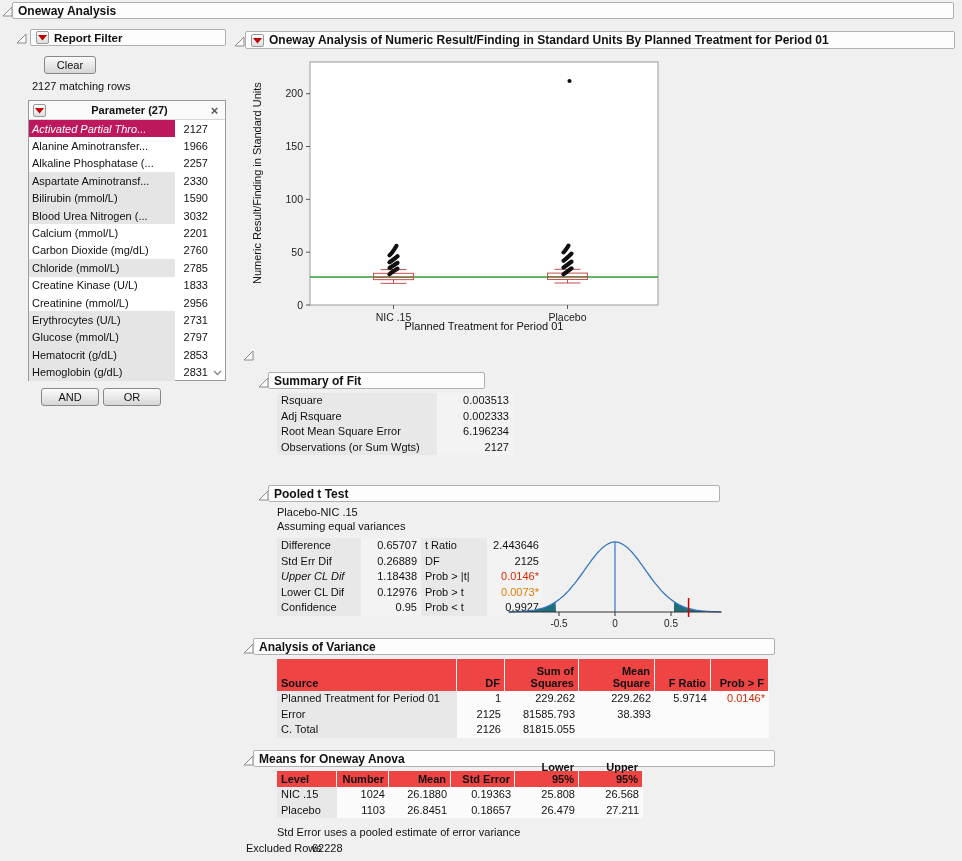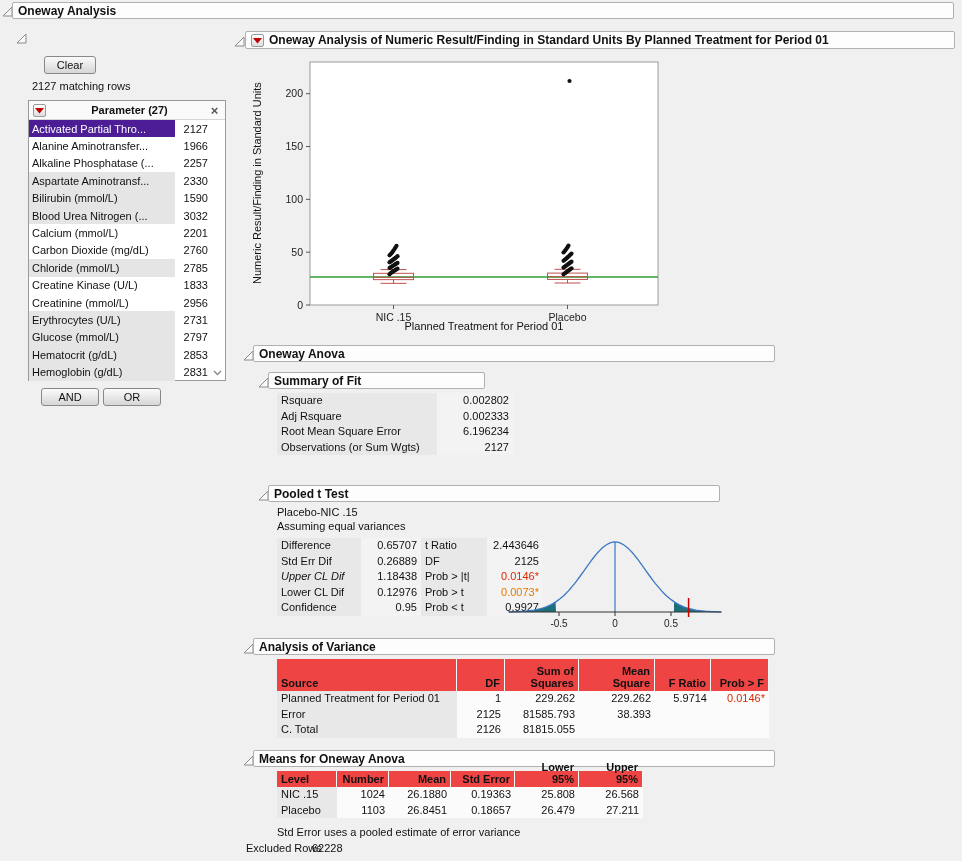--- a/index.html
+++ b/index.html
@@ -17,21 +17,21 @@
          justify-content:center; font-size:11px; cursor:pointer; }
   .txt { position:absolute; font-size:11px; white-space:nowrap; }
   #param-box { position:absolute; left:28px; top:100px; width:198px; height:281px;
                background:#ffffff; border:1px solid #9a9a9a; }
   #param-header { height:19px; display:flex; align-items:center; padding:0 4px;
                   border-bottom:1px solid #d5d5d5; font-weight:bold; font-size:11px; background:#fafafa; }
   #param-header .ph-title { flex:1; text-align:center; }
   .param-row { display:flex; align-items:center; height:17.4px; font-size:11px; cursor:default; }
   .plabel { width:146px; padding:0 3px; height:100%; display:flex; align-items:center;
             white-space:nowrap; overflow:hidden; }
-  .plabel.selected { background:#4c1d95; color:#fff; }
+  .plabel.selected { background:#be185d; color:#fff;font-style:italic; }
   .plabel.shaded { background:#e5e5e5; }
   .pcount { flex:1; text-align:right; padding-right:17px; }
   .trow { display:flex; }
   .cell { height:15.5px; line-height:15.5px; padding:0 4px; font-size:11px; white-space:nowrap; overflow:hidden; }
   .lab { background:#e8e8e8; }
   .val { text-align:right; background:#f3f3f3; }
   .vw  { text-align:right; background:#fbfbfb; }
   .hcell { background:#ef4444; font-weight:bold; font-size:11px; padding:2px 4px;
            display:flex; flex-direction:column; justify-content:flex-end;
            white-space:pre-line; border-right:1px solid #f7f7f7; }
@@ -52,20 +52,28 @@
   </span>
   <div class="outline" style="left:12px;top:2px;width:942px;">
     <span>Oneway Analysis</span>
   </div>
 
   <span class="disc" style="left:16px;top:33px;">
     <svg width="11" height="11">
         <path d="M1,10 L10,10 L10,1 Z" fill="#fafafa" stroke="#8a8a8a"></path>
       </svg>
   </span>
+  <div class="outline" style="left:30px;top:29px;width:196px;font-size:11.5px;">
+    <span class="rtbtn">
+      <svg width="9" height="7">
+          <polygon points="0,1 9,1 4.5,6.5" fill="#c00000"></polygon>
+        </svg>
+    </span>
+    <span>Report Filter</span>
+  </div>
 
   <div class="btn" style="left:44px;top:56px;width:52px;height:18px;">
     <span>Clear</span>
   </div>
 
   <div class="txt" style="left:32px;top:80px;">2127 matching rows</div>
 
   <div id="param-box">
     <div id="param-header">
       <span class="rtbtn">
@@ -266,36 +274,33 @@
       <line x1="301.52" x2="301.52" y1="247" y2="251" stroke="#555"></line>
       <text x="301.52" y="263" text-anchor="middle" font-size="10.5" fill="#222">Placebo</text>
     </svg>
   <div class="txt" style="left:310px;top:320px;width:348px;text-align:center;">Planned Treatment for Period 01</div>
 
   <span class="disc" style="left:243px;top:350px;">
     <svg width="11" height="11">
         <path d="M1,10 L10,10 L10,1 Z" fill="#fafafa" stroke="#8a8a8a"></path>
       </svg>
   </span>
-  <div class="outline" style="left:253px;top:345px;width:522px;">
-    <span>Oneway Anova</span>
-  </div>
 
   <span class="disc" style="left:258px;top:377px;">
     <svg width="11" height="11">
         <path d="M1,10 L10,10 L10,1 Z" fill="#fafafa" stroke="#8a8a8a"></path>
       </svg>
   </span>
   <div class="outline" style="left:268px;top:372px;width:217px;">
     <span>Summary of Fit</span>
   </div>
   <div style="position:absolute;left:277px;top:393px;" id="sof-table">
       <div class="trow">
         <div class="cell lab" style="width: 160px;">Rsquare</div>
-        <div class="cell val" style="width: 76px;">0.002802</div>
+        <div class="cell val" style="width: 76px;">0.003513</div>
       </div>
       <div class="trow">
         <div class="cell lab" style="width: 160px;">Adj Rsquare</div>
         <div class="cell val" style="width: 76px;">0.002333</div>
       </div>
       <div class="trow">
         <div class="cell lab" style="width: 160px;">Root Mean Square Error</div>
         <div class="cell val" style="width: 76px;">6.196234</div>
       </div>
       <div class="trow">

